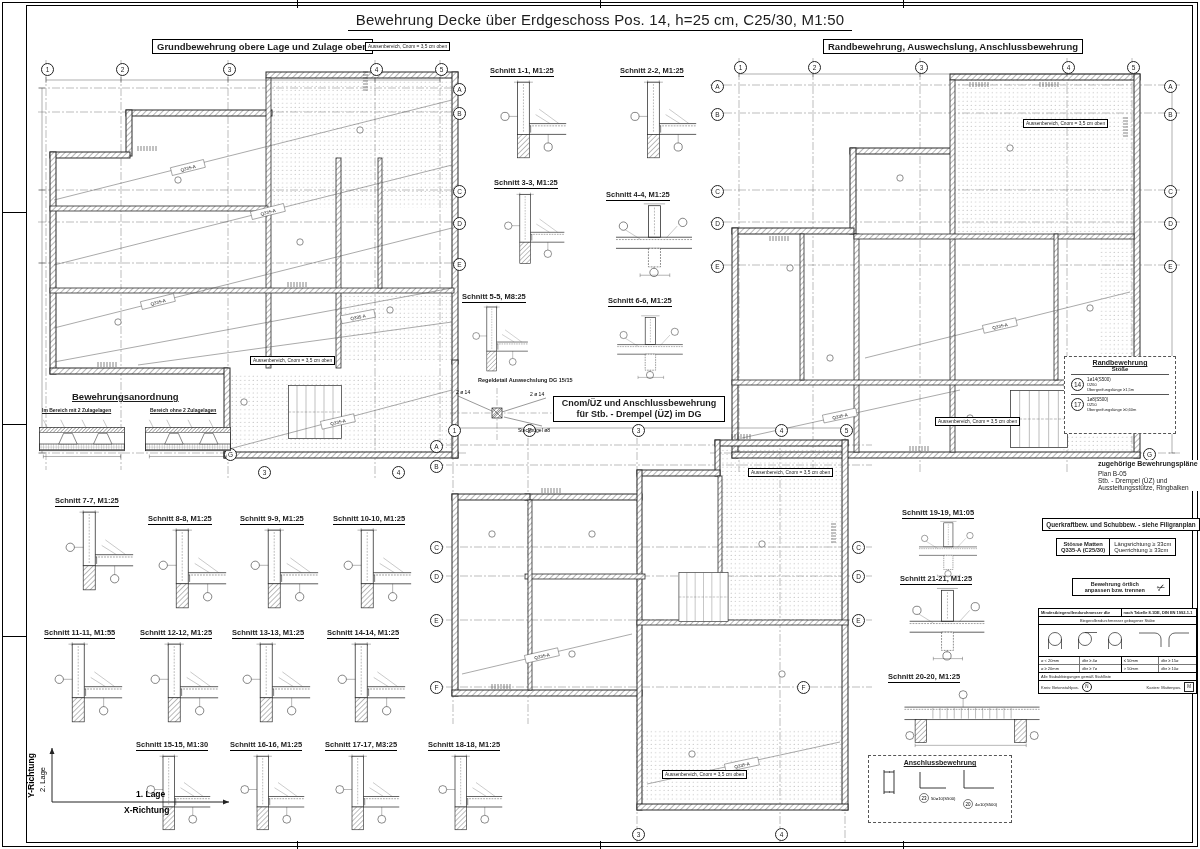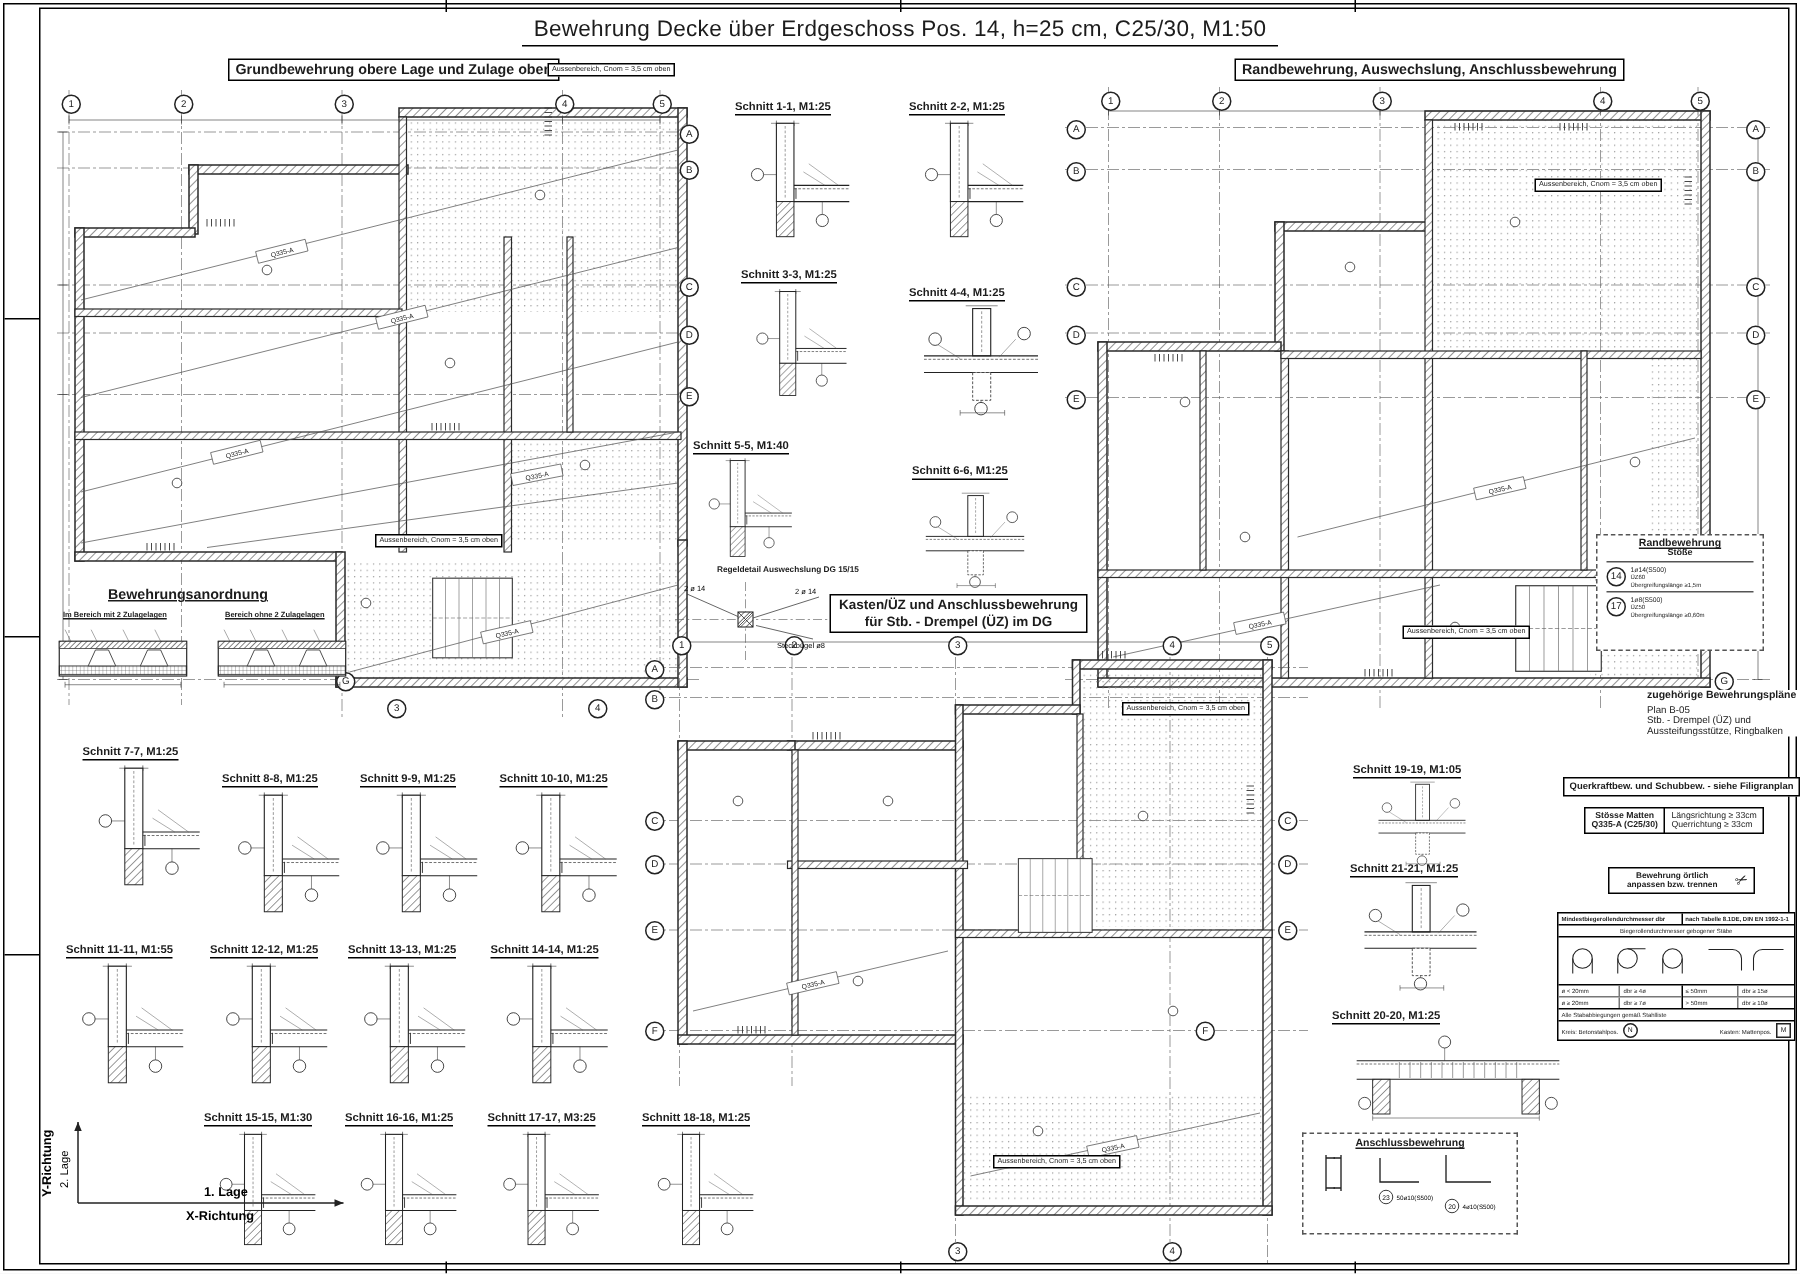--- a/index.html
+++ b/index.html
@@ -129,21 +129,21 @@
 <div class="abs tick-v" style="left:903px;top:841px"></div>
 <div class="abs tick-h" style="left:3px;top:212px"></div>
 <div class="abs tick-h" style="left:3px;top:424px"></div>
 <div class="abs tick-h" style="left:3px;top:636px"></div>
 
 <div class="abs title"><span>Bewehrung Decke über Erdgeschoss Pos. 14, h=25 cm, C25/30, M1:50</span></div>
 
 <div class="abs plabel" style="left:152px;top:39px">Grundbewehrung obere Lage und Zulage oben</div>
 <div class="abs plabel" style="left:823px;top:39px">Randbewehrung, Auswechslung, Anschlussbewehrung</div>
 <div class="abs plabel two" style="left:553px;top:396px;width:162px">
-  <div>Kasten/ÜZ und Anschlussbewehrung</div>
+  <div>Cnom/ÜZ und Anschlussbewehrung</div>
   <div>für Stb. - Drempel (ÜZ) im DG</div>
 </div>
 
 <div class="abs mini" style="left:365px;top:42px">Aussenbereich, Cnom = 3,5 cm oben</div>
 <div class="abs mini" style="left:250px;top:356px">Aussenbereich, Cnom = 3,5 cm oben</div>
 <div class="abs mini" style="left:1023px;top:119px">Aussenbereich, Cnom = 3,5 cm oben</div>
 <div class="abs mini" style="left:935px;top:417px">Aussenbereich, Cnom = 3,5 cm oben</div>
 <div class="abs mini" style="left:748px;top:468px">Aussenbereich, Cnom = 3,5 cm oben</div>
 <div class="abs mini" style="left:662px;top:770px">Aussenbereich, Cnom = 3,5 cm oben</div>
 
@@ -420,45 +420,45 @@
 <div class="abs gb" style="left:797px;top:681px">F</div>
 <div class="abs gb" style="left:632px;top:828px">3</div>
 <div class="abs gb" style="left:775px;top:828px">4</div>
 
 <div class="abs sec" style="left:490px;top:66px">
   <div class="sec-t"><span>Schnitt 1-1, M1:25</span></div>
   <svg width="72" height="84" viewBox="0 0 80 92">
       <use href="#sym-corner"></use>
     </svg>
 </div>
-<div class="abs sec" style="left:606px;top:66px">
+<div class="abs sec" style="left:620px;top:66px">
   <div class="sec-t"><span>Schnitt 2-2, M1:25</span></div>
   <svg width="72" height="84" viewBox="0 0 80 92">
       <use href="#sym-corner"></use>
     </svg>
 </div>
 <div class="abs sec" style="left:494px;top:178px">
   <div class="sec-t"><span>Schnitt 3-3, M1:25</span></div>
   <svg width="66" height="78" viewBox="0 0 80 92">
       <use href="#sym-corner"></use>
     </svg>
 </div>
 <div class="abs sec" style="left:606px;top:190px">
   <div class="sec-t"><span>Schnitt 4-4, M1:25</span></div>
   <svg width="84" height="76" viewBox="0 0 90 82">
       <use href="#sym-tee"></use>
     </svg>
 </div>
 <div class="abs sec" style="left:462px;top:292px">
-  <div class="sec-t"><span>Schnitt 5-5, M1:40</span></div>
+  <div class="sec-t"><span>Schnitt 5-5, M8:25</span></div>
   <svg width="62" height="70" viewBox="0 0 80 92">
       <use href="#sym-corner"></use>
     </svg>
 </div>
-<div class="abs sec" style="left:608px;top:309px">
+<div class="abs sec" style="left:608px;top:296px">
   <div class="sec-t"><span>Schnitt 6-6, M1:25</span></div>
   <svg width="72" height="78" viewBox="0 0 90 82">
       <use href="#sym-tee"></use>
     </svg>
 </div>
 <div class="abs sec" style="left:55px;top:496px">
   <div class="sec-t"><span>Schnitt 7-7, M1:25</span></div>
   <svg width="74" height="86" viewBox="0 0 80 92">
       <use href="#sym-corner"></use>
     </svg>

